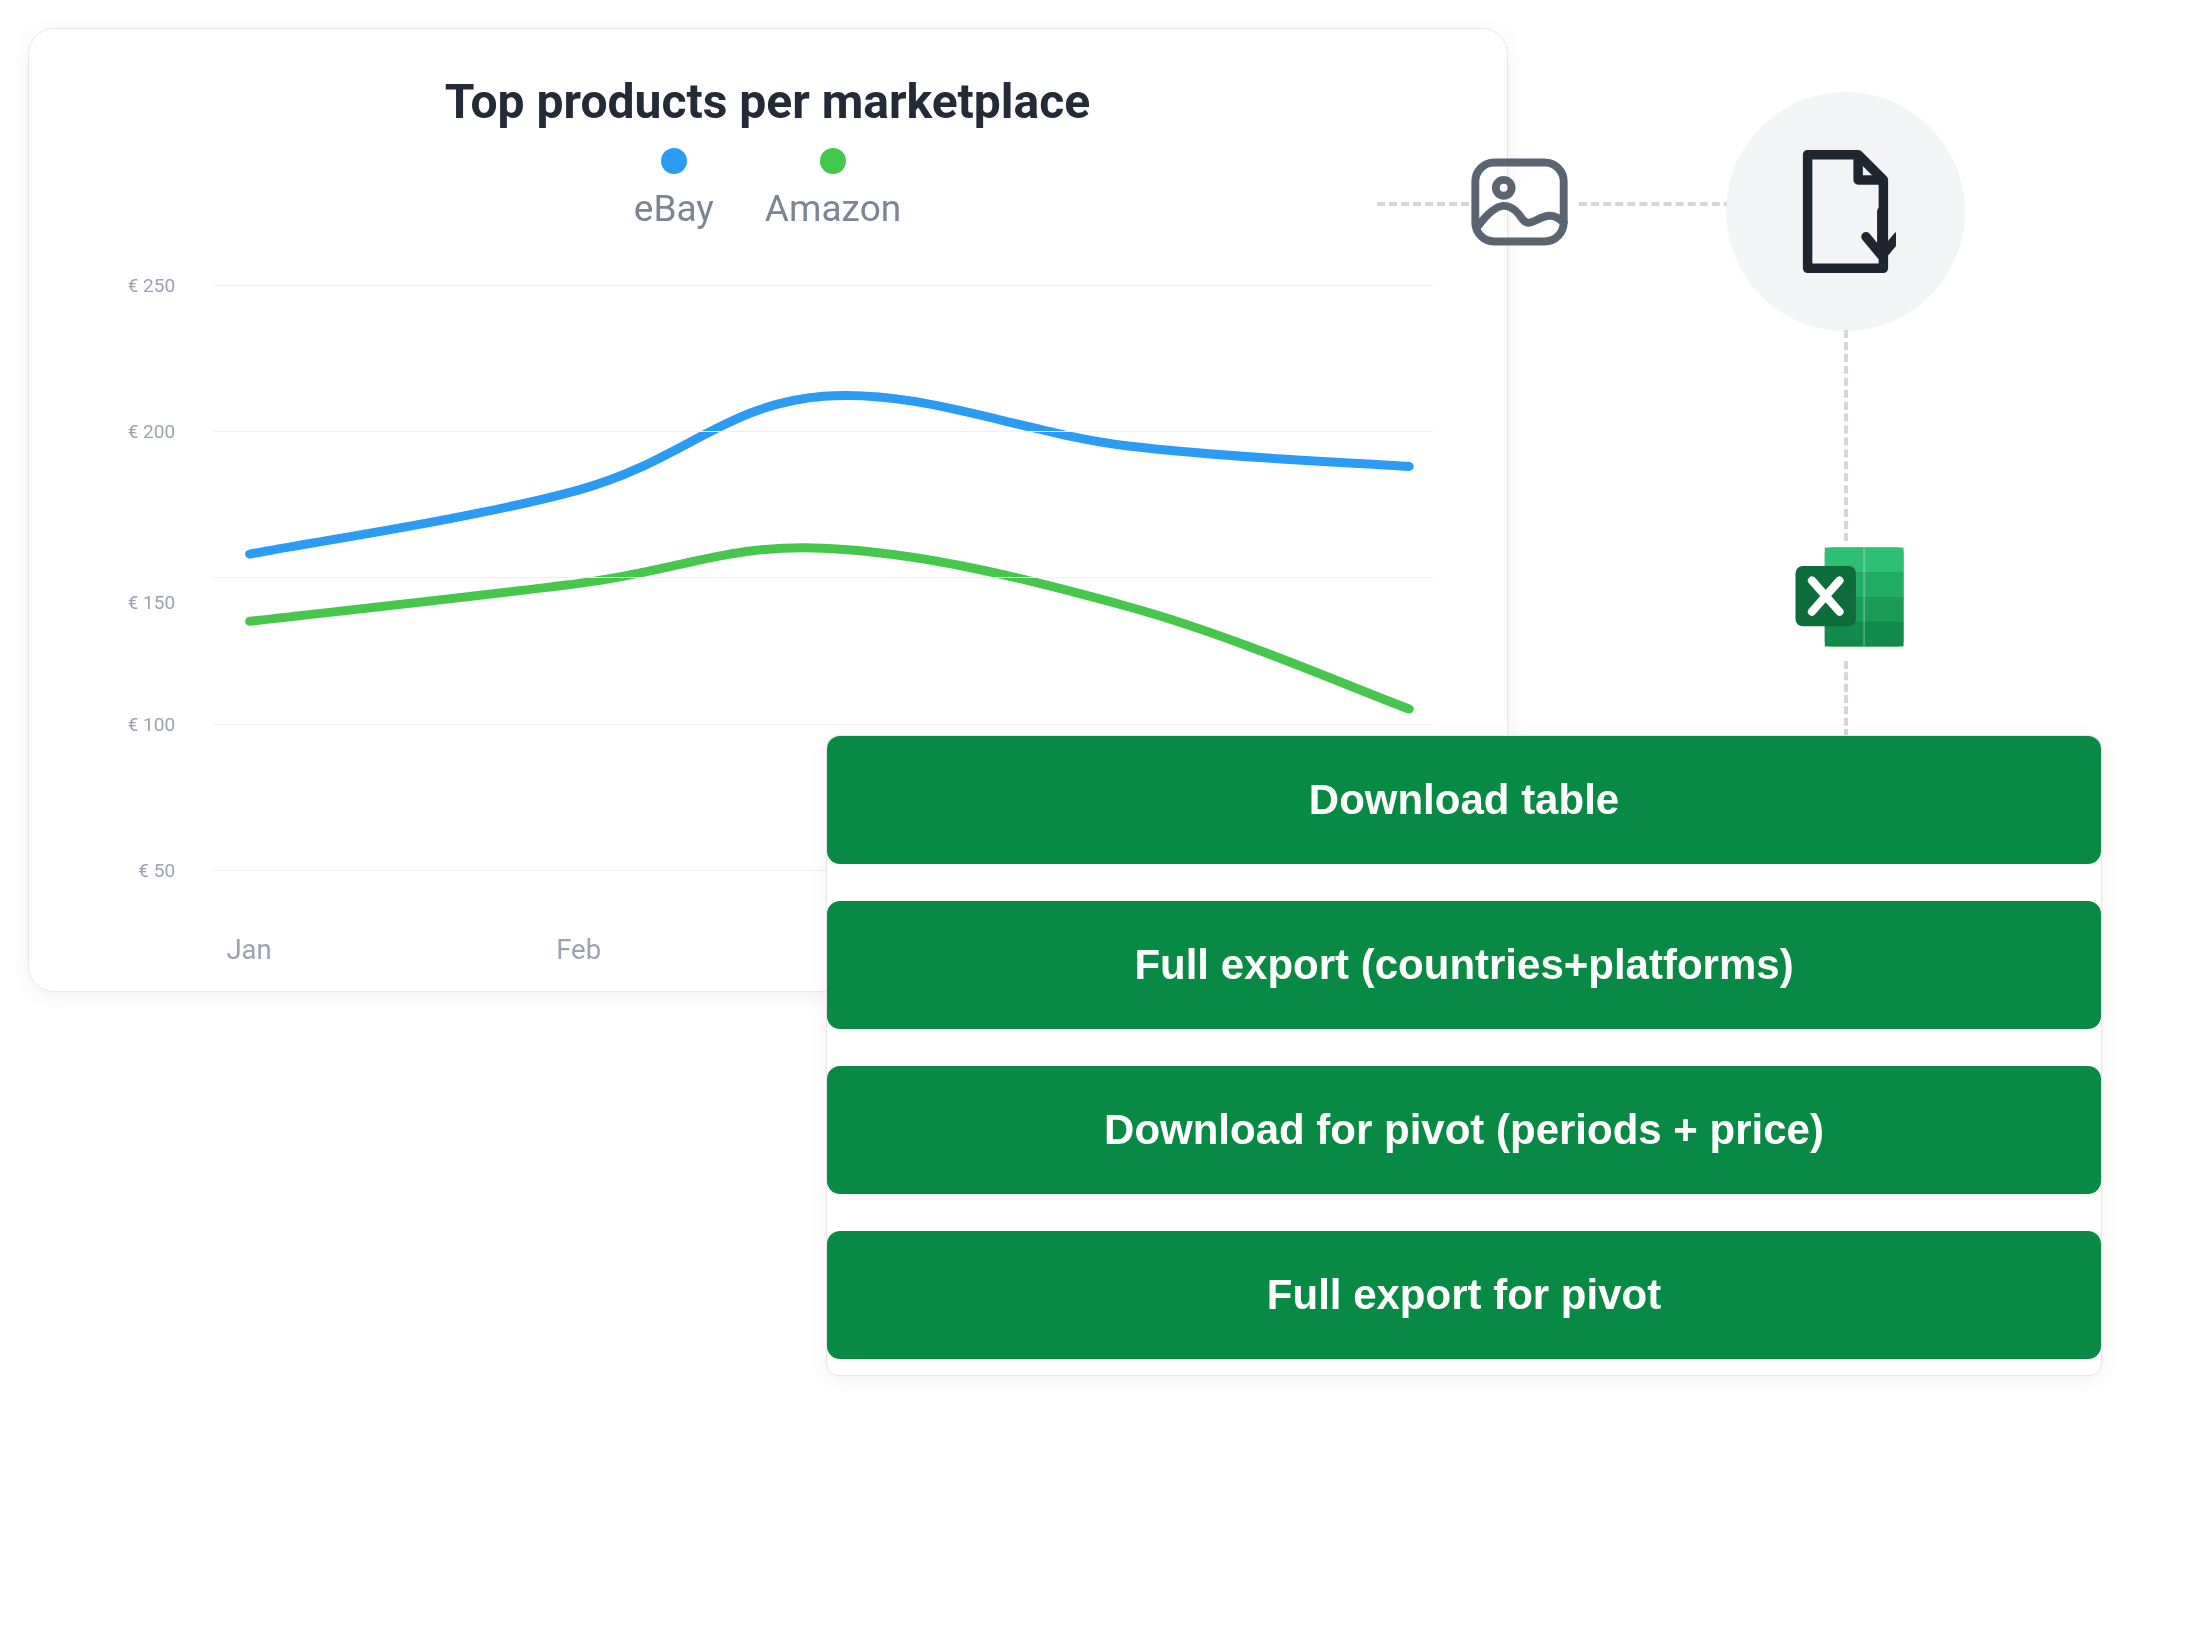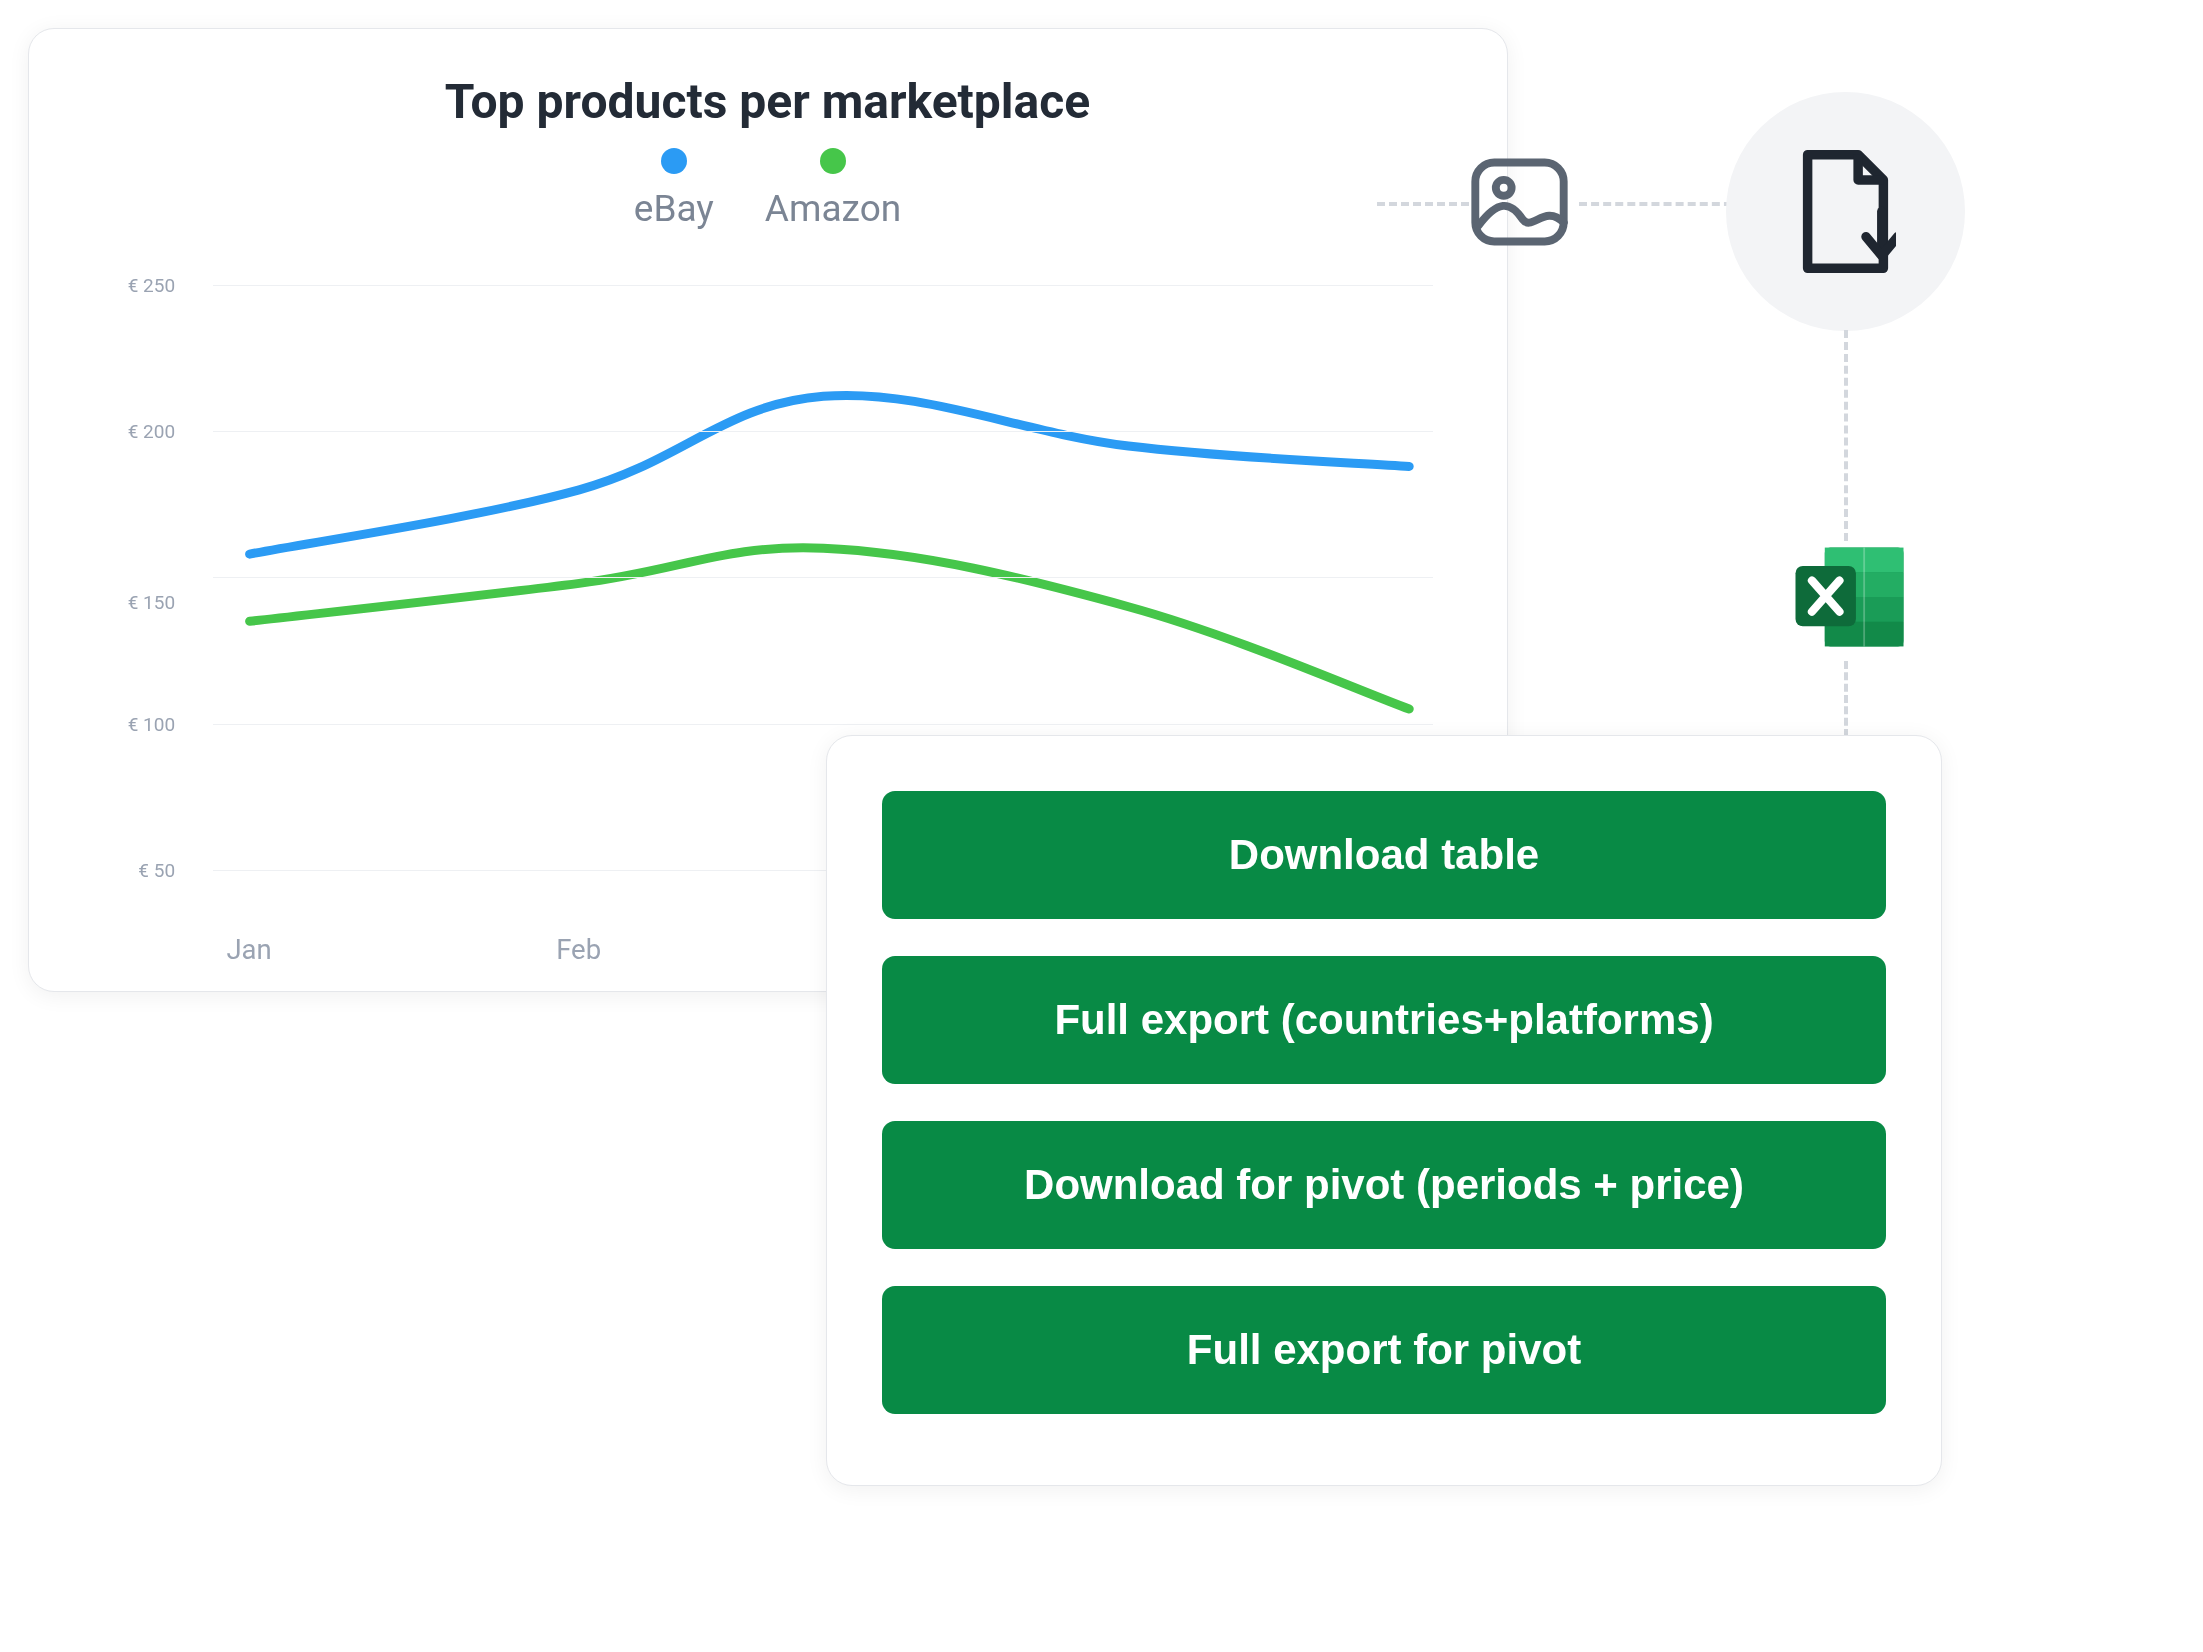--- a/index.html
+++ b/index.html
@@ -104,22 +104,22 @@
     font-size: 27.5px;
     color: #9aa3b2;
     transform: translateX(-50%);
   }
 
   
   .export-card {
     position: absolute;
     left: 826px;
     top: 735px;
-    width: 1116px;
-    padding: 55px;
+    width: 1276px;
+    border-radius: 13px;
   }
   .export-btn {
     display: block;
     width: 100%;
     background: #088a45;
     color: #fff;
     border: none;
     border-radius: 13px;
     font-size: 42px;
     font-weight: 700;

